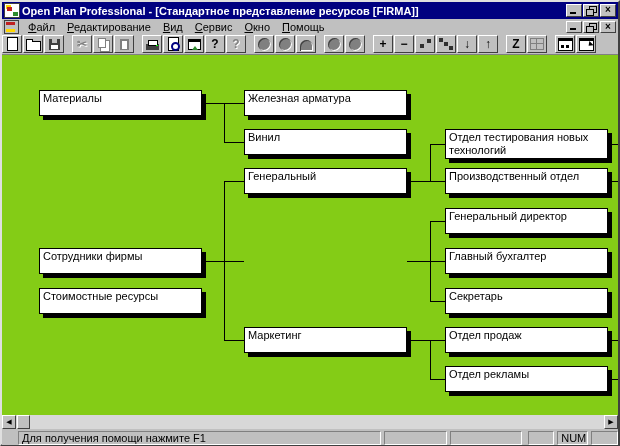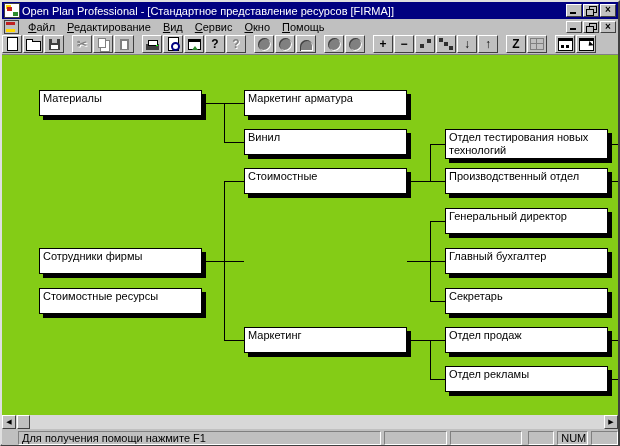--- a/index.html
+++ b/index.html
@@ -3,21 +3,21 @@
 <meta charset="utf-8">
 <style>
   html,body{margin:0;padding:0;}
   body{width:620px;height:446px;background:#c0c0c0;font-family:"Liberation Sans",sans-serif;overflow:hidden;}
   .window{position:relative;width:616px;height:442px;border:2px solid;border-color:#dfdfdf #404040 #404040 #dfdfdf;background:#c0c0c0;}
   
   .titlebar{position:absolute;left:0;top:0;width:616px;height:17px;background:#000080;display:flex;align-items:center;padding:0;box-sizing:border-box;}
   .appicon{width:14px;height:13px;margin:1px 2px 1px 2px;background:#fff;border:1px solid #404040;position:relative;flex:0 0 auto;}
   .appicon::before{content:"";position:absolute;left:1px;top:1px;width:5px;height:4px;background:#ffd700;}
   .appicon::after{content:"";position:absolute;right:1px;bottom:1px;width:5px;height:4px;background:#2e8b2e;box-shadow:-6px -5px 0 #c02020;}
-  .title-text{color:#fff;font-size:11px;font-weight:normal;white-space:nowrap;overflow:hidden;flex:1 1 auto;}
+  .title-text{color:#fff;font-size:11px;font-weight:bold;white-space:nowrap;overflow:hidden;flex:1 1 auto;}
   .winbtns{display:flex;gap:1px;margin-right:2px;flex:0 0 auto;}
   .wbtn{width:16px;height:13px;background:#c0c0c0;border:1px solid;border-color:#fff #404040 #404040 #fff;box-sizing:border-box;position:relative;font-size:10px;line-height:10px;text-align:center;color:#000;font-weight:bold;}
   .wbtn.min::after{content:"";position:absolute;left:3px;bottom:2px;width:6px;height:2px;background:#000;}
   .wbtn.rest::before{content:"";position:absolute;left:5px;top:1px;width:6px;height:5px;border:1px solid #000;background:#c0c0c0;}
   .wbtn.rest::after{content:"";position:absolute;left:2px;top:4px;width:6px;height:5px;border:1px solid #000;background:#c0c0c0;}
   
   .menubar{position:absolute;left:0;top:17px;width:616px;height:15px;display:flex;align-items:center;background:#c0c0c0;}
   .mdiicon{width:13px;height:12px;margin:0 3px 0 2px;background:#c0c0c0;border:1px solid #404040;position:relative;flex:0 0 auto;}
   .mdiicon::before{content:"";position:absolute;left:1px;top:1px;width:9px;height:3px;background:#c02020;}
   .mdiicon::after{content:"";position:absolute;left:1px;bottom:1px;width:9px;height:3px;background:#ffd700;}
@@ -219,23 +219,23 @@
     <div class="cl" style="left:428px;top:285px;width:1px;height:40px"></div>
     <div class="cl" style="left:428px;top:324px;width:15px;height:1px"></div>
     <div class="cl" style="left:606px;top:89px;width:10px;height:1px"></div>
     <div class="cl" style="left:606px;top:126px;width:10px;height:1px"></div>
     <div class="cl" style="left:606px;top:285px;width:10px;height:1px"></div>
     <div class="cl" style="left:606px;top:324px;width:10px;height:1px"></div>
 
     <div class="node" style="left:37px;top:35px">Материалы</div>
     <div class="node" style="left:37px;top:193px">Сотрудники фирмы</div>
     <div class="node" style="left:37px;top:233px">Стоимостные ресурсы</div>
-    <div class="node" style="left:242px;top:35px">Маркетинг арматура</div>
+    <div class="node" style="left:242px;top:35px">Железная арматура</div>
     <div class="node" style="left:242px;top:74px">Винил</div>
-    <div class="node" style="left:242px;top:113px">Стоимостные</div>
+    <div class="node" style="left:242px;top:113px">Генеральный</div>
     <div class="node" style="left:242px;top:272px">Маркетинг</div>
     <div class="node tall" style="left:443px;top:74px">Отдел тестирования новых технологий</div>
     <div class="node" style="left:443px;top:113px">Производственный отдел</div>
     <div class="node" style="left:443px;top:153px">Генеральный директор</div>
     <div class="node" style="left:443px;top:193px">Главный бухгалтер</div>
     <div class="node" style="left:443px;top:233px">Секретарь</div>
     <div class="node" style="left:443px;top:272px">Отдел продаж</div>
     <div class="node" style="left:443px;top:311px">Отдел рекламы</div>
   </div>
 

